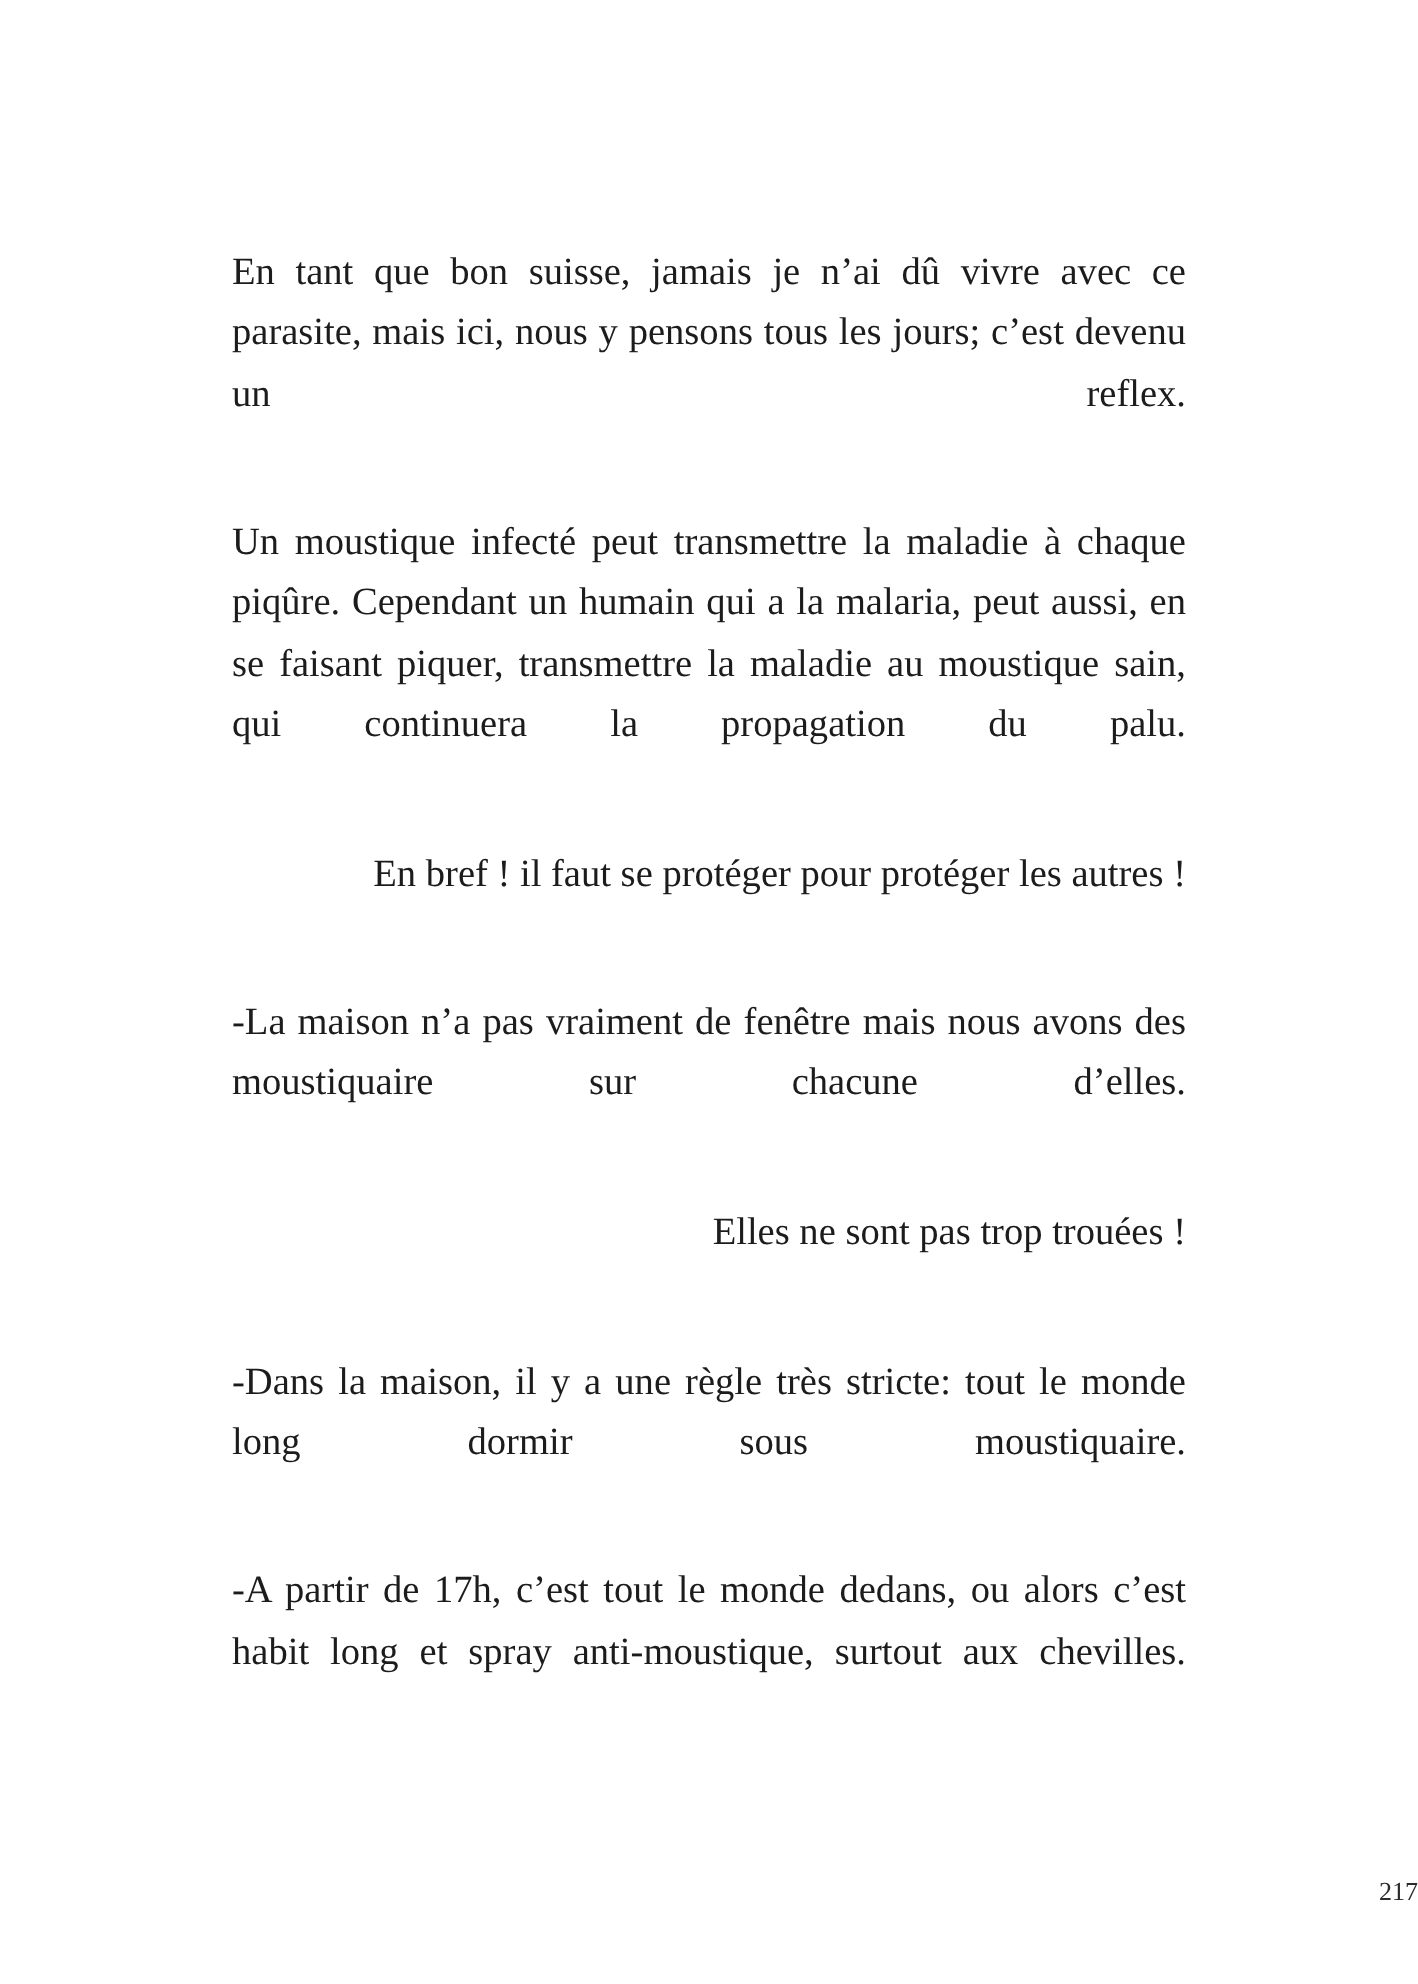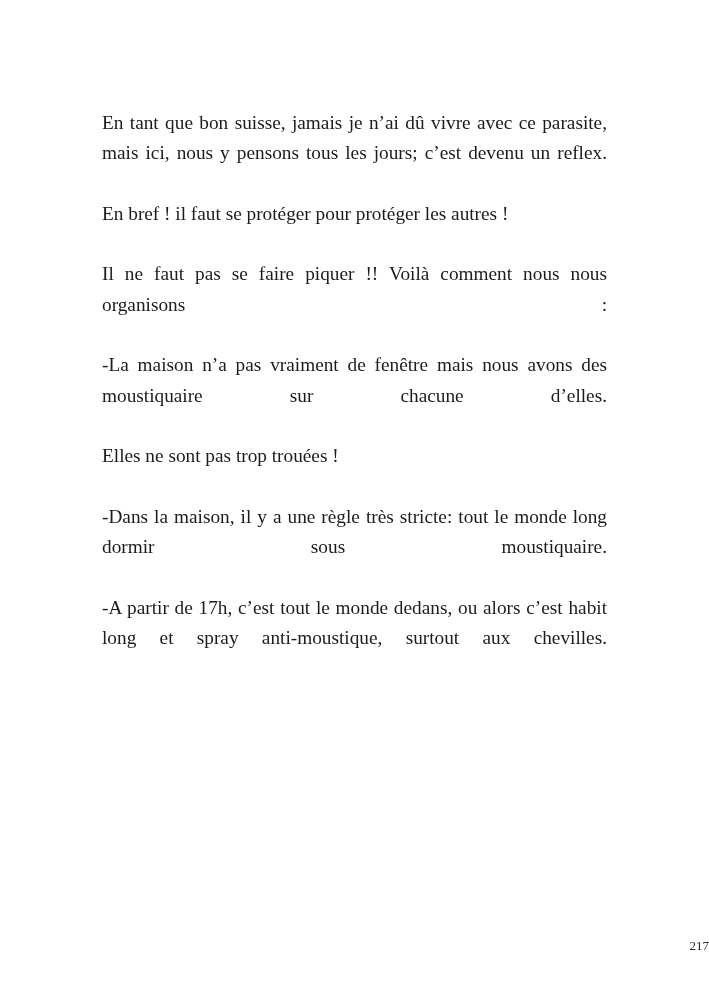--- a/index.html
+++ b/index.html
@@ -22,57 +22,57 @@
     height: 992px;
     background: #ffffff;
   }
   .text-block {
     position: absolute;
     left: 102px;
     top: 108px;
     width: 505px;
   }
   .para {
-    margin: 0;
+    margin: 14px;
     font-size: 19.3px;
     line-height: 1.57;
     text-align: justify;
     text-justify: inter-word;
     hyphens: none;
     color: #1c1c1c;
   }
   
   .para::after {
     content: "";
     display: inline-block;
     width: 100%;
   }
   .para.nojust {
-    text-align: left;
+    text-align: right;
   }
   .page-number {
     position: absolute;
     left: 0;
     top: 938px;
     width: 709px;
     text-align: right;
     font-size: 13px;
     color: #2a2a2a;
     font-family: "Liberation Serif", serif;
   }
 </style>
 </head>
 <body>
 
 <div class="page">
 
   <div class="text-block">
     <p class="para">En tant que bon suisse, jamais je n’ai dû vivre avec ce parasite, mais ici, nous y pensons tous les jours; c’est devenu un reflex.</p>
+    <p class="para">Un moustique infecté peut transmettre la maladie à chaque piqûre. Cependant un humain qui a la malaria, peut aussi, en se faisant piquer, transmettre la maladie au moustique sain, qui continuera la propagation du palu.</p>
     <p class="para nojust">En bref ! il faut se protéger pour protéger les autres !</p>
-    <p class="para">Il ne faut pas se faire piquer !! Voilà comment nous nous organisons :</p>
     <p class="para">-La maison n’a pas vraiment de fenêtre mais nous avons des moustiquaire sur chacune d’elles.</p>
     <p class="para nojust">Elles ne sont pas trop trouées !</p>
     <p class="para">-Dans la maison, il y a une règle très stricte: tout le monde long dormir sous moustiquaire.</p>
     <p class="para">-A partir de 17h, c’est tout le monde dedans, ou alors c’est habit long et spray anti-moustique, surtout aux chevilles.</p>
 
   </div>
 
   <div class="page-number">217</div>
 
 </div>

